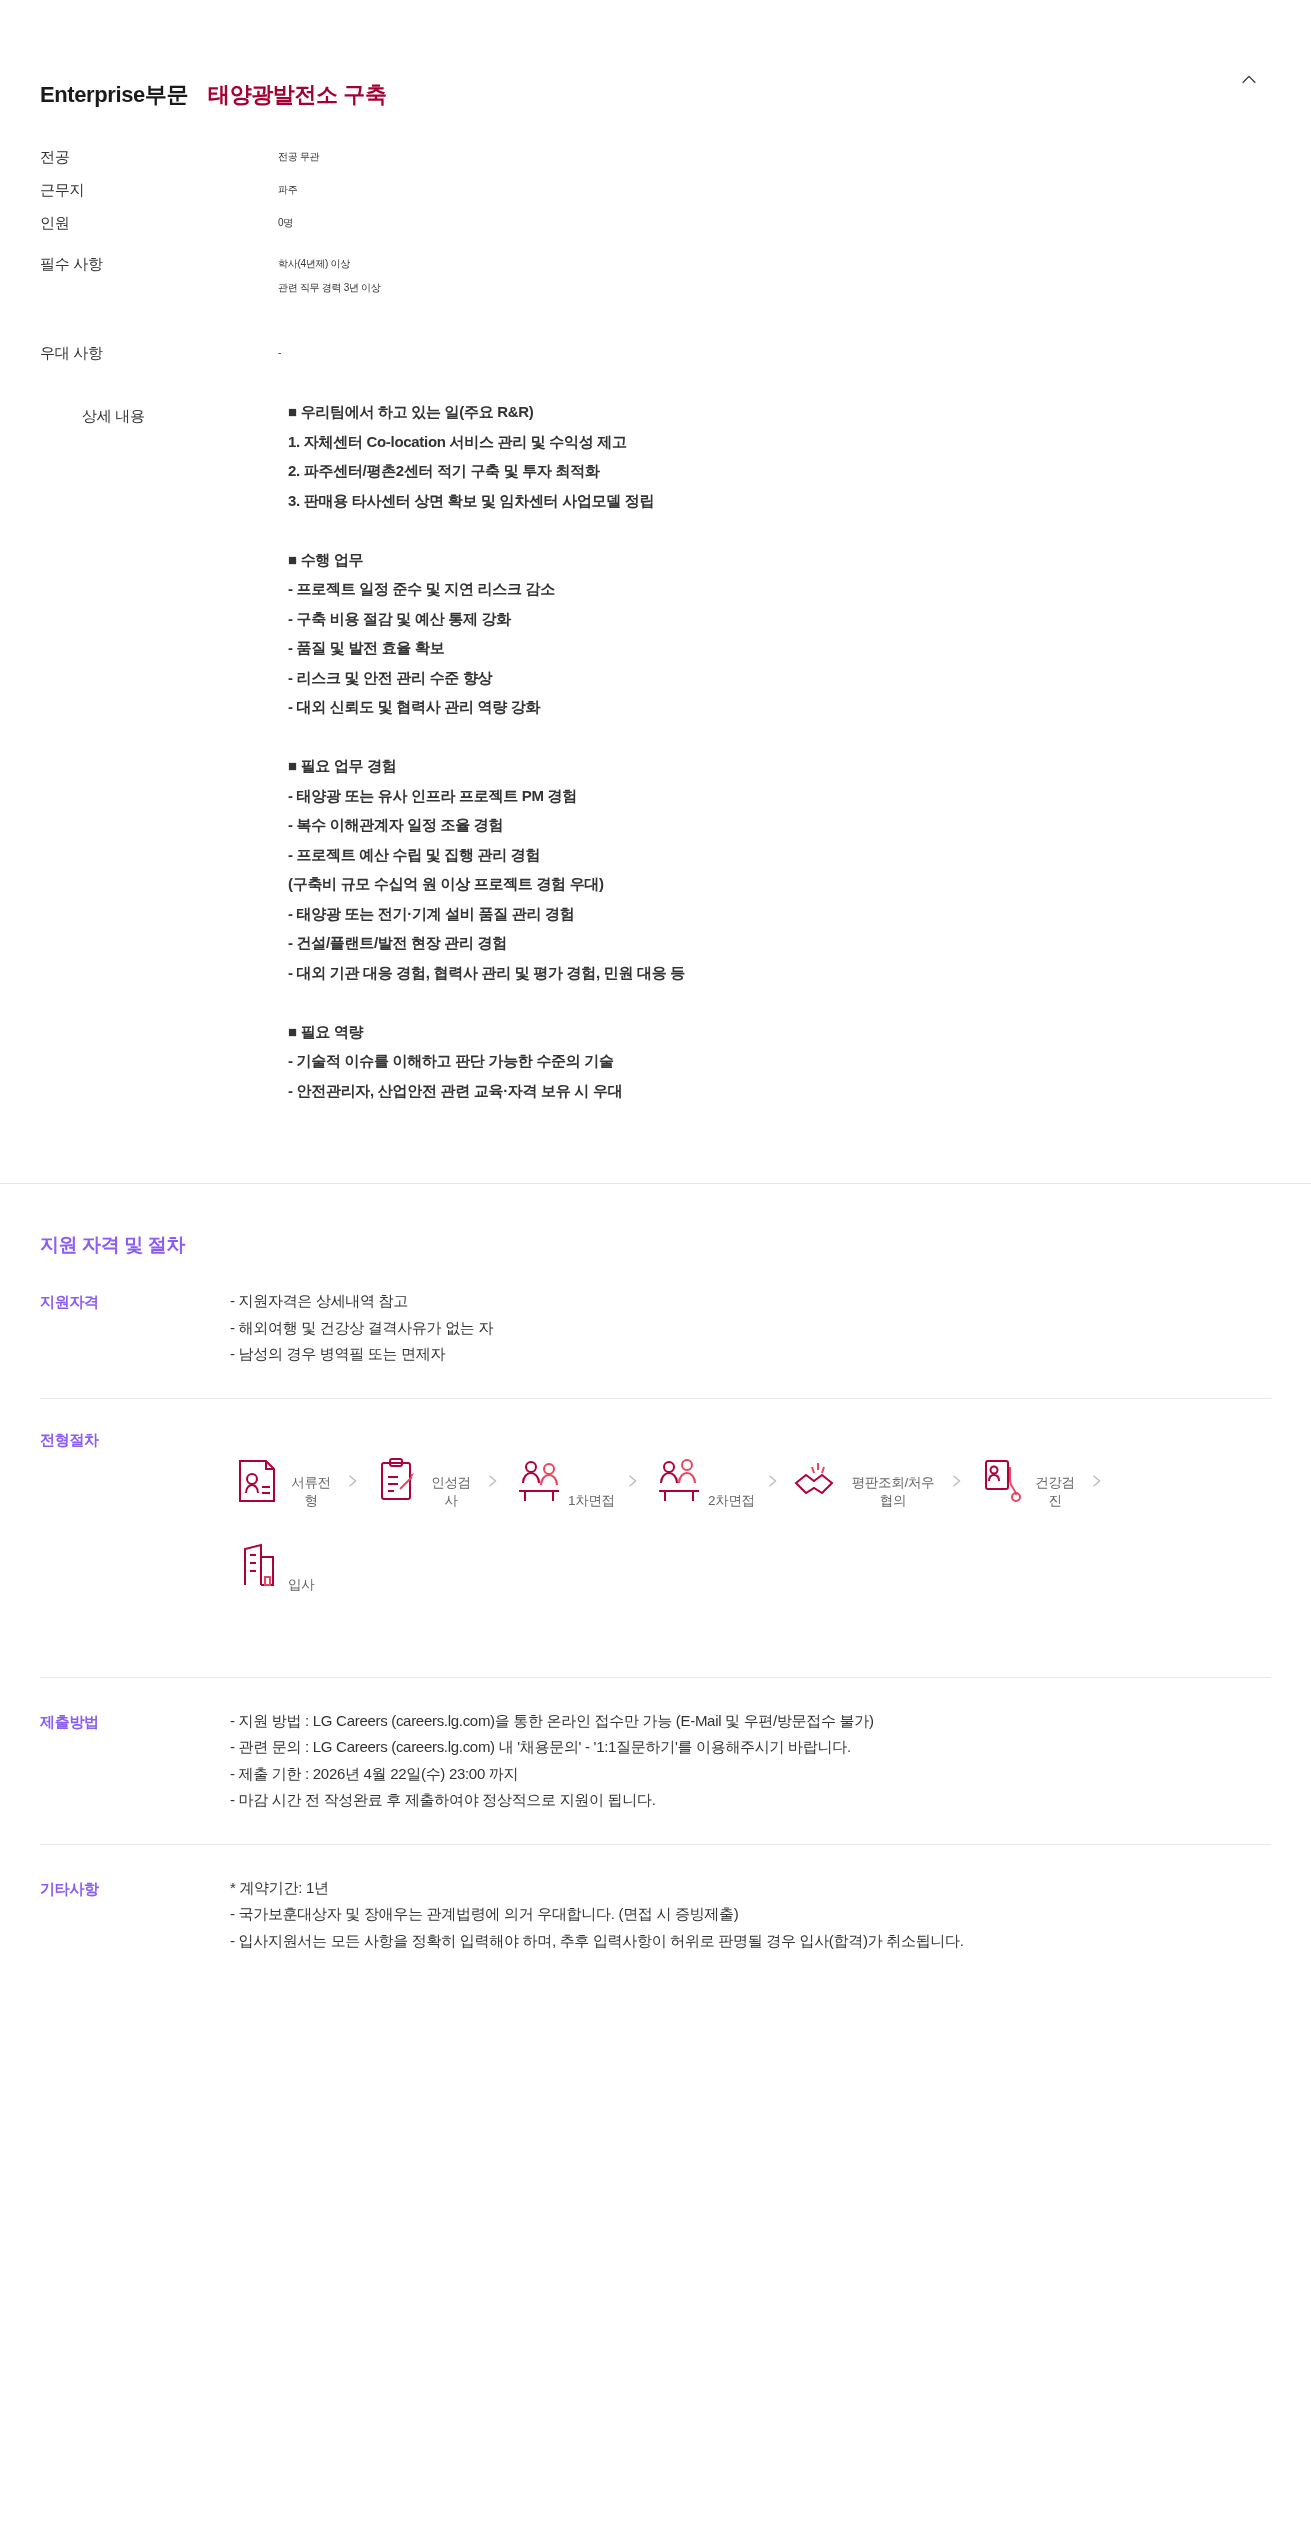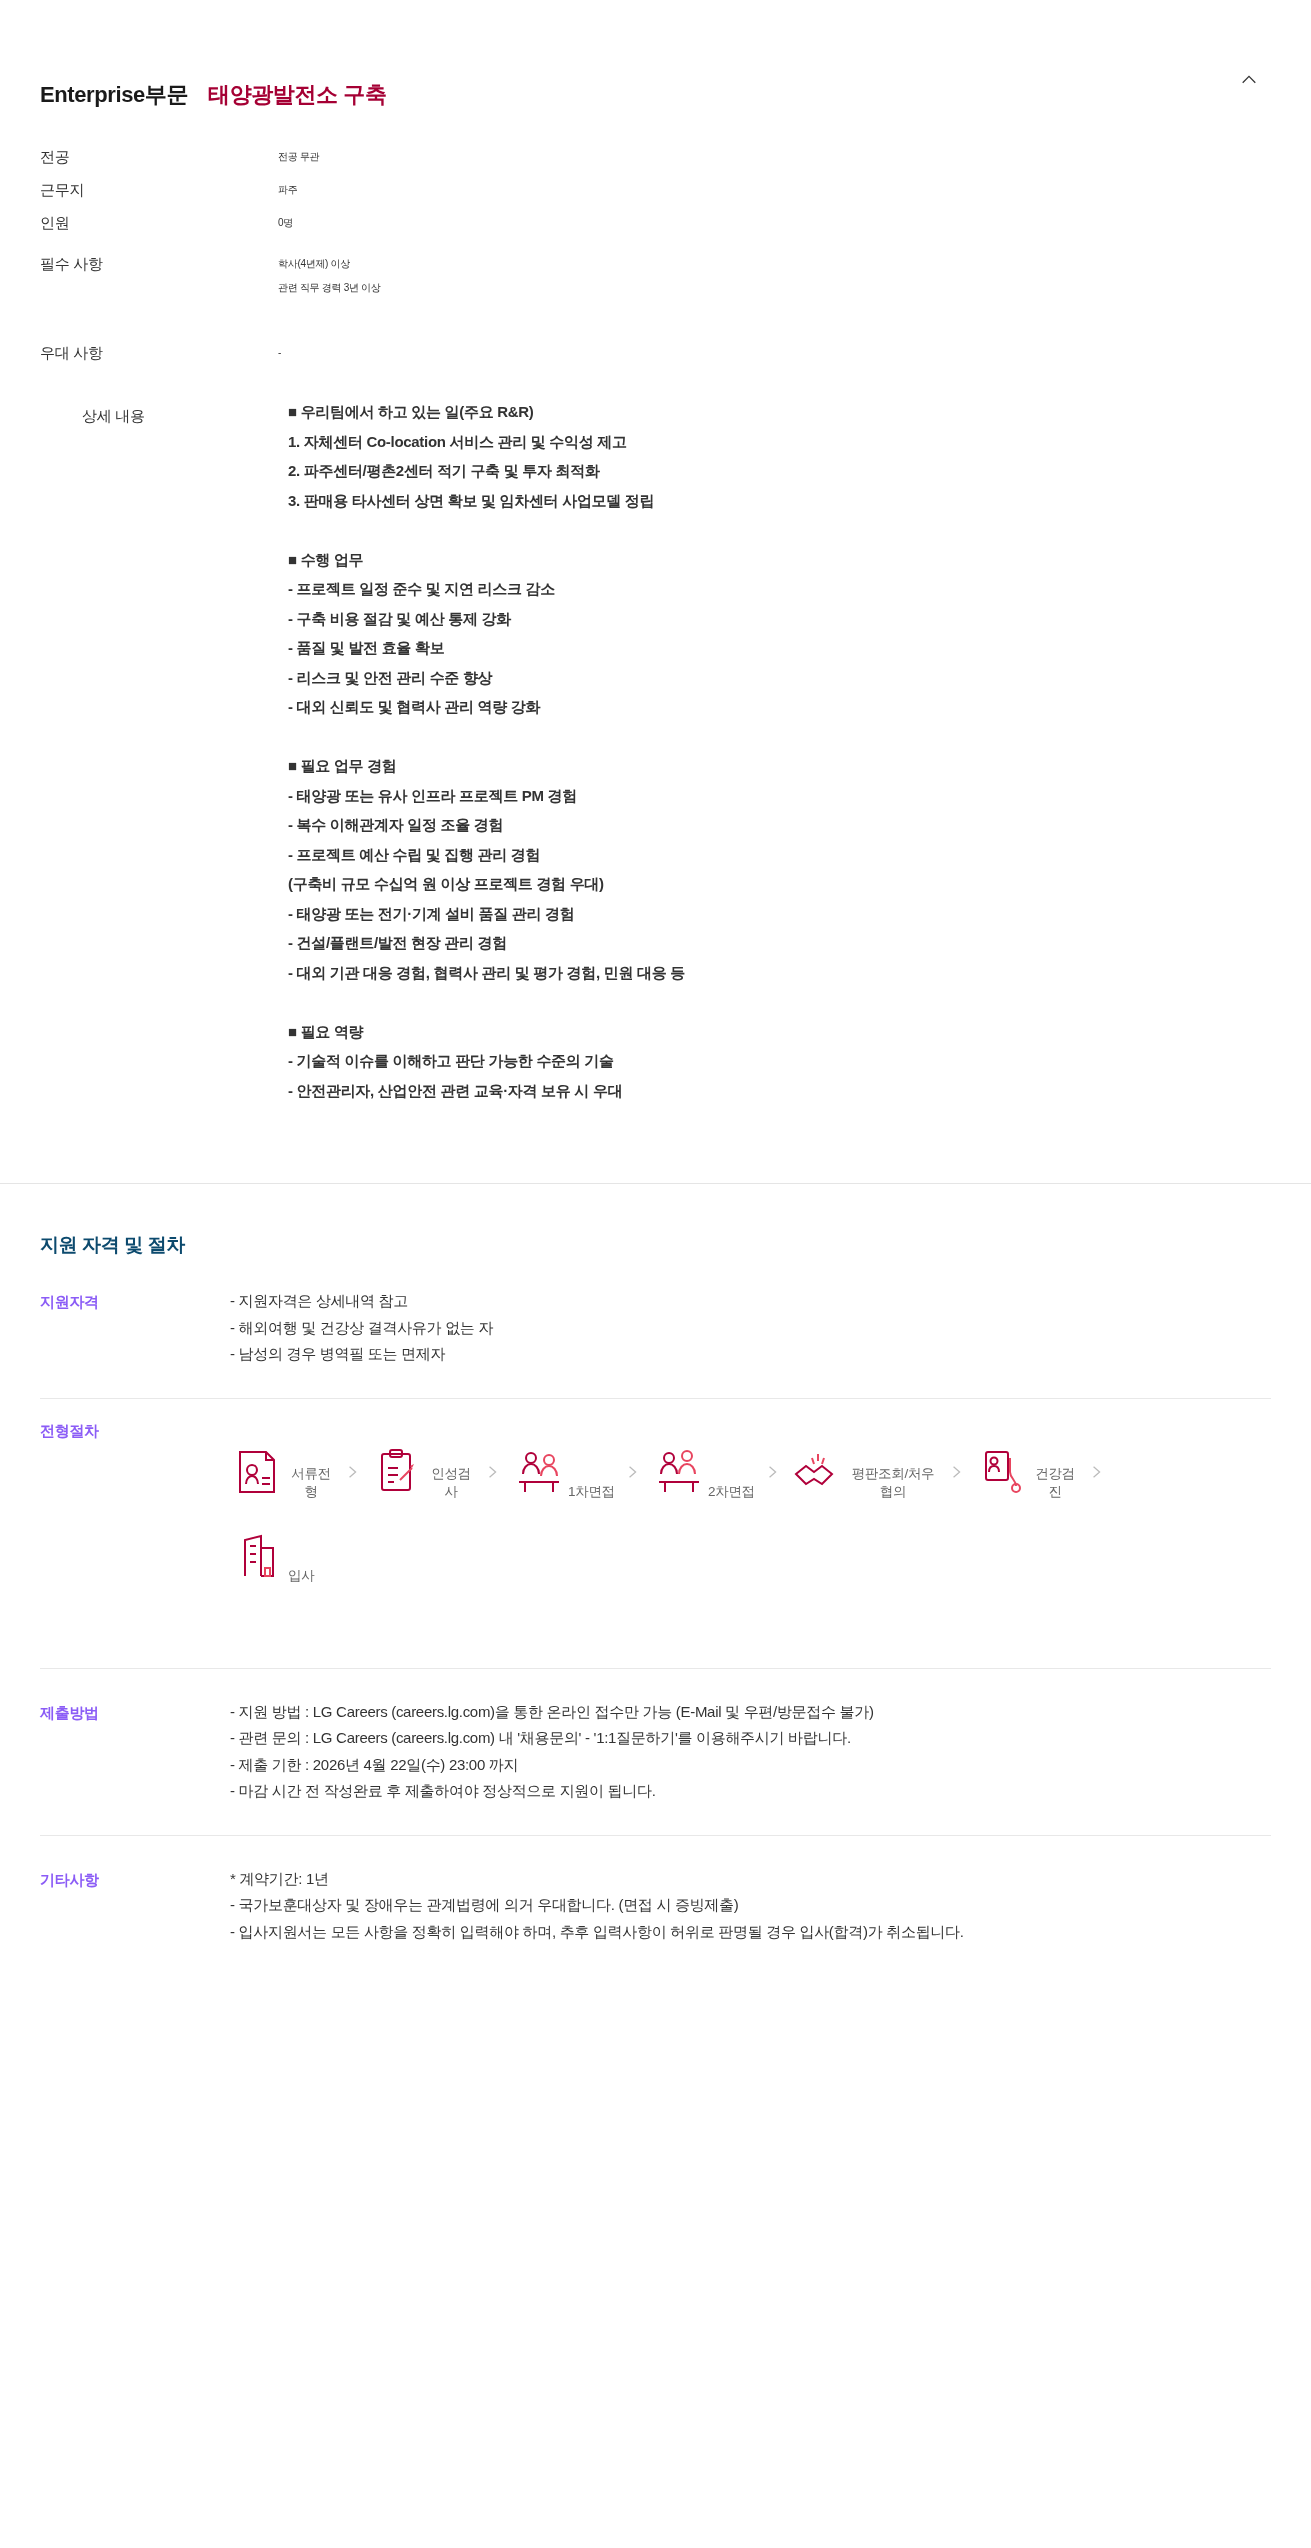--- a/index.html
+++ b/index.html
@@ -105,21 +105,21 @@
     height: 1px;
     background: #e5e5e5;
     margin-top: 78px;
   }
   .section2 {
     padding: 0 40px;
   }
   .section-title {
     font-size: 19px;
     font-weight: bold;
-    color: #0c4a6e;
+    color: #8b5cf6;
     padding: 48px 0 0 0;
     letter-spacing: -0.4px;
   }
 
   .proc-row {
     display: flex;
     align-items: flex-start;
     padding: 30px 0 0 0;
   }
   .proc-label {
@@ -180,21 +180,21 @@
     height: 58px;
     display: flex;
     align-items: center;
     justify-content: center;
     color: #b5b5b5;
     font-size: 17px;
     margin-bottom: 26px;
   }
   .steps-line2 { width: 100%; display: flex; }
 
-  .proc-row.procedure { align-items: flex-start; padding-top: 18px; }
+  .proc-row.procedure { align-items: flex-start; padding-top: 27px; }
 </style>
 </head>
 <body>
 
 <div class="page">
 
   <div class="job-header">
     <span class="dept-name">Enterprise부문</span>
     <span class="job-title">태양광발전소 구축</span>
     <div class="collapse-btn">

